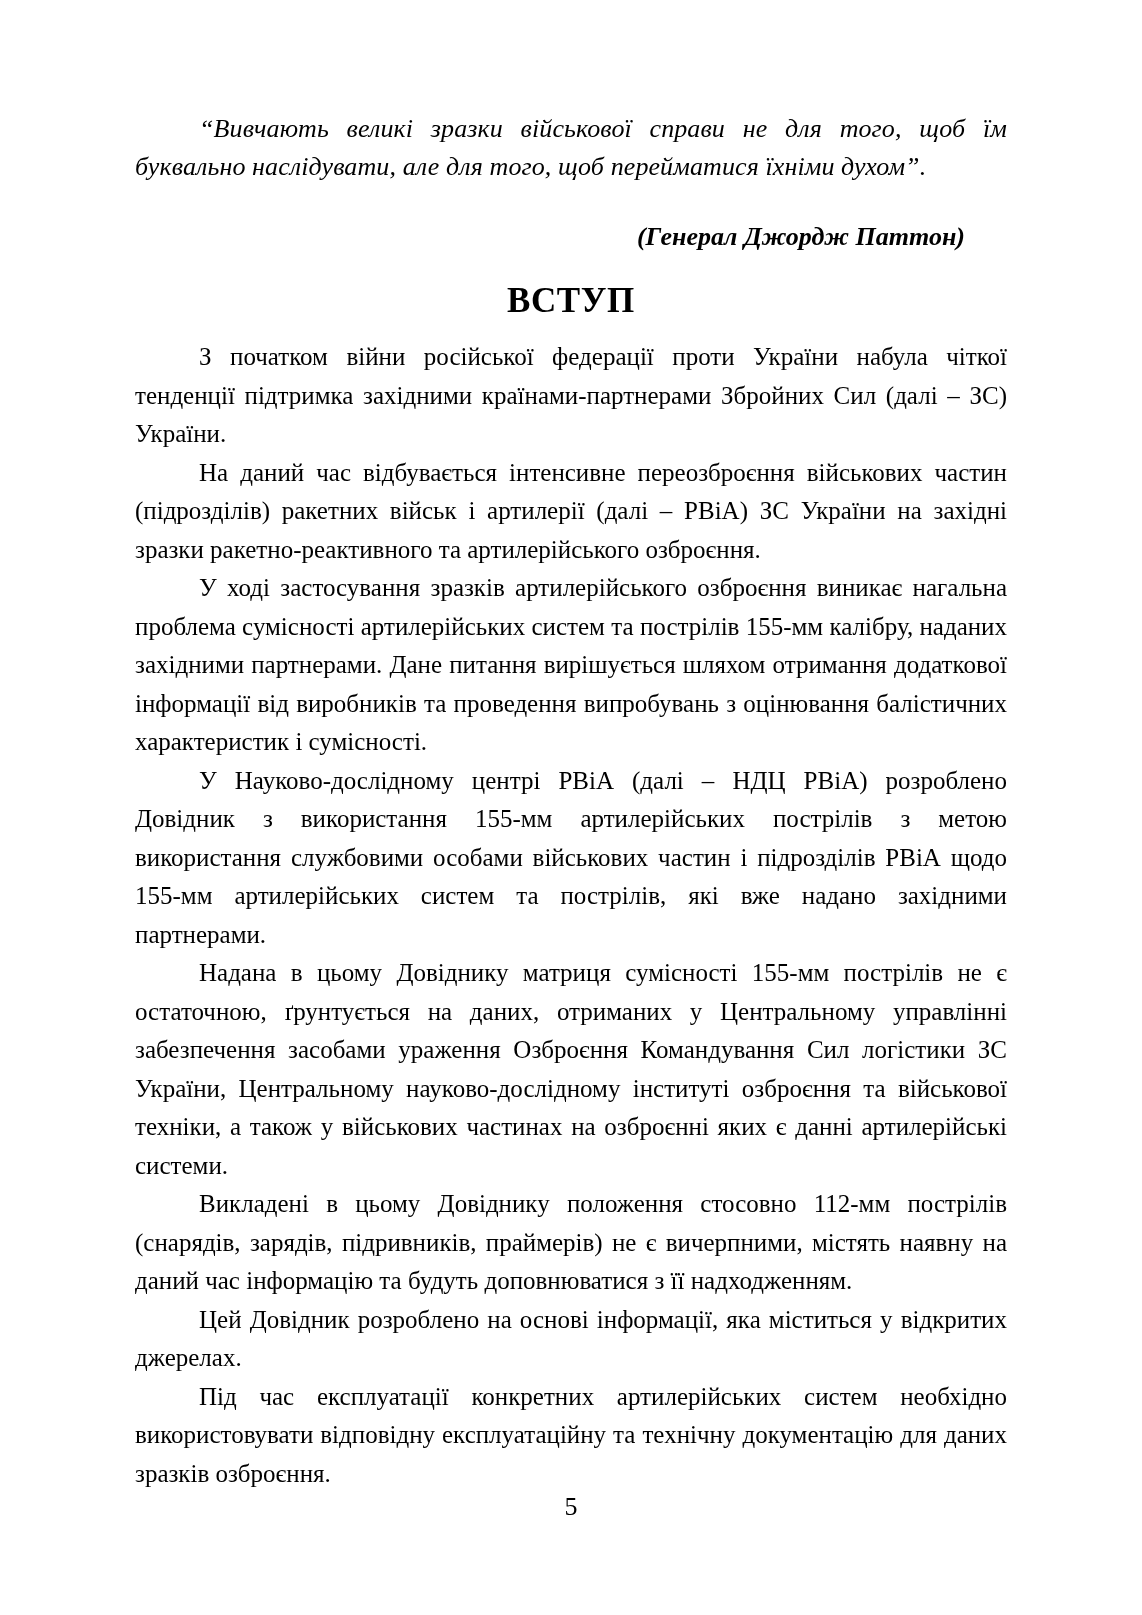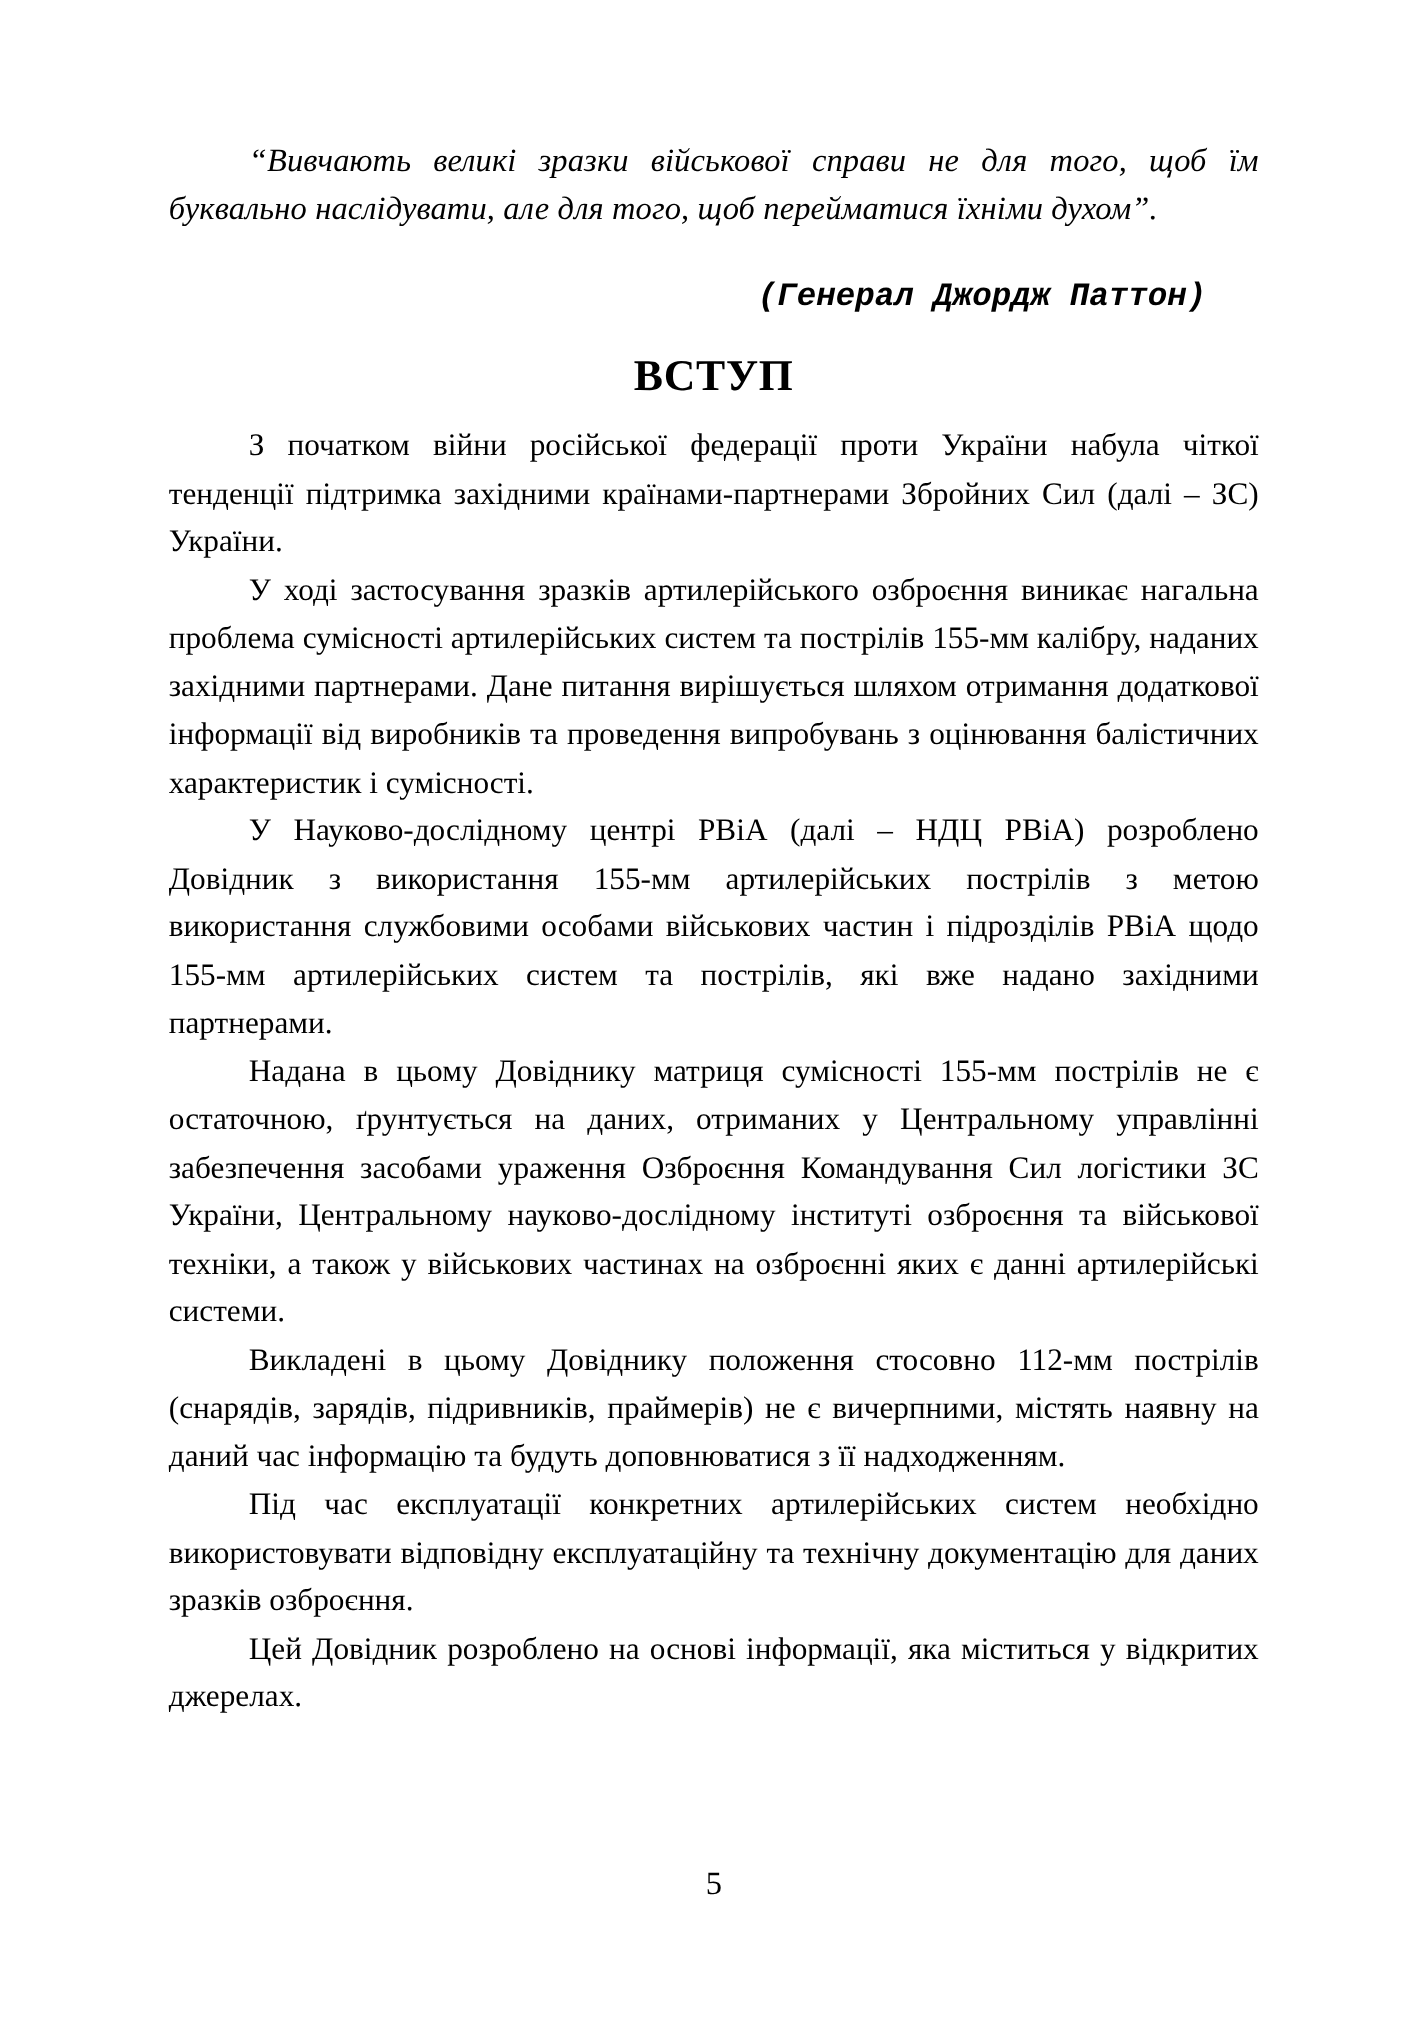--- a/index.html
+++ b/index.html
@@ -31,21 +31,21 @@
     font-style: italic;
     font-size: 26px;
     line-height: 38px;
     text-align: justify;
     text-indent: 64px;
     letter-spacing: 0.1px;
   }
   .epigraph-source {
     margin-top: 34px;
     text-align: right;
-    font-family: Liberation Mono, monospace;
+    font-family: Liberation Serif, serif;
     font-style: italic;
     font-weight: bold;
     font-size: 26px;
     line-height: 34px;
     padding-right: 42px;
   }
 
   
   .section-heading {
     margin-top: 30px;
@@ -88,25 +88,26 @@
   <div class="content">
 
     <div class="epigraph">“Вивчають великі зразки військової справи не для того, щоб їм буквально наслідувати, але для того, щоб перейматися їхніми духом”.</div>
 
     <div class="epigraph-source">(Генерал Джордж Паттон)</div>
 
     <div class="section-heading">ВСТУП</div>
 
     <div class="body-block">
       <p>З початком війни російської федерації проти України набула чіткої тенденції підтримка західними країнами-партнерами Збройних Сил (далі – ЗС) України.</p>
+      <p>На даний час відбувається інтенсивне переозброєння військових частин (підрозділів) ракетних військ і артилерії (далі – РВіА) ЗС України на західні зразки ракетно-реактивного та артилерійського озброєння.</p>
       <p>У ході застосування зразків артилерійського озброєння виникає нагальна проблема сумісності артилерійських систем та пострілів 155-мм калібру, наданих західними партнерами. Дане питання вирішується шляхом отримання додаткової інформації від виробників та проведення випробувань з оцінювання балістичних характеристик і сумісності.</p>
       <p>У Науково-дослідному центрі РВіА (далі – НДЦ РВіА) розроблено Довідник з використання 155-мм артилерійських пострілів з метою використання службовими особами військових частин і підрозділів РВіА щодо 155-мм артилерійських систем та пострілів, які вже надано західними партнерами.</p>
       <p>Надана в цьому Довіднику матриця сумісності 155-мм пострілів не є остаточною, ґрунтується на даних, отриманих у Центральному управлінні забезпечення засобами ураження Озброєння Командування Сил логістики ЗС України, Центральному науково-дослідному інституті озброєння та військової техніки, а також у військових частинах на озброєнні яких є данні артилерійські системи.</p>
       <p>Викладені в цьому Довіднику положення стосовно 112-мм пострілів (снарядів, зарядів, підривників, праймерів) не є вичерпними, містять наявну на даний час інформацію та будуть доповнюватися з її надходженням.</p>
+      <p>Цей Довідник розроблено на основі інформації, яка міститься у відкритих джерелах.</p>
       <p>Під час експлуатації конкретних артилерійських систем необхідно використовувати відповідну експлуатаційну та технічну документацію для даних зразків озброєння.</p>
-      <p>Цей Довідник розроблено на основі інформації, яка міститься у відкритих джерелах.</p>
     </div>
 
   </div>
 
   <div class="page-number">5</div>
 
 </div>
 
 </body></html>

